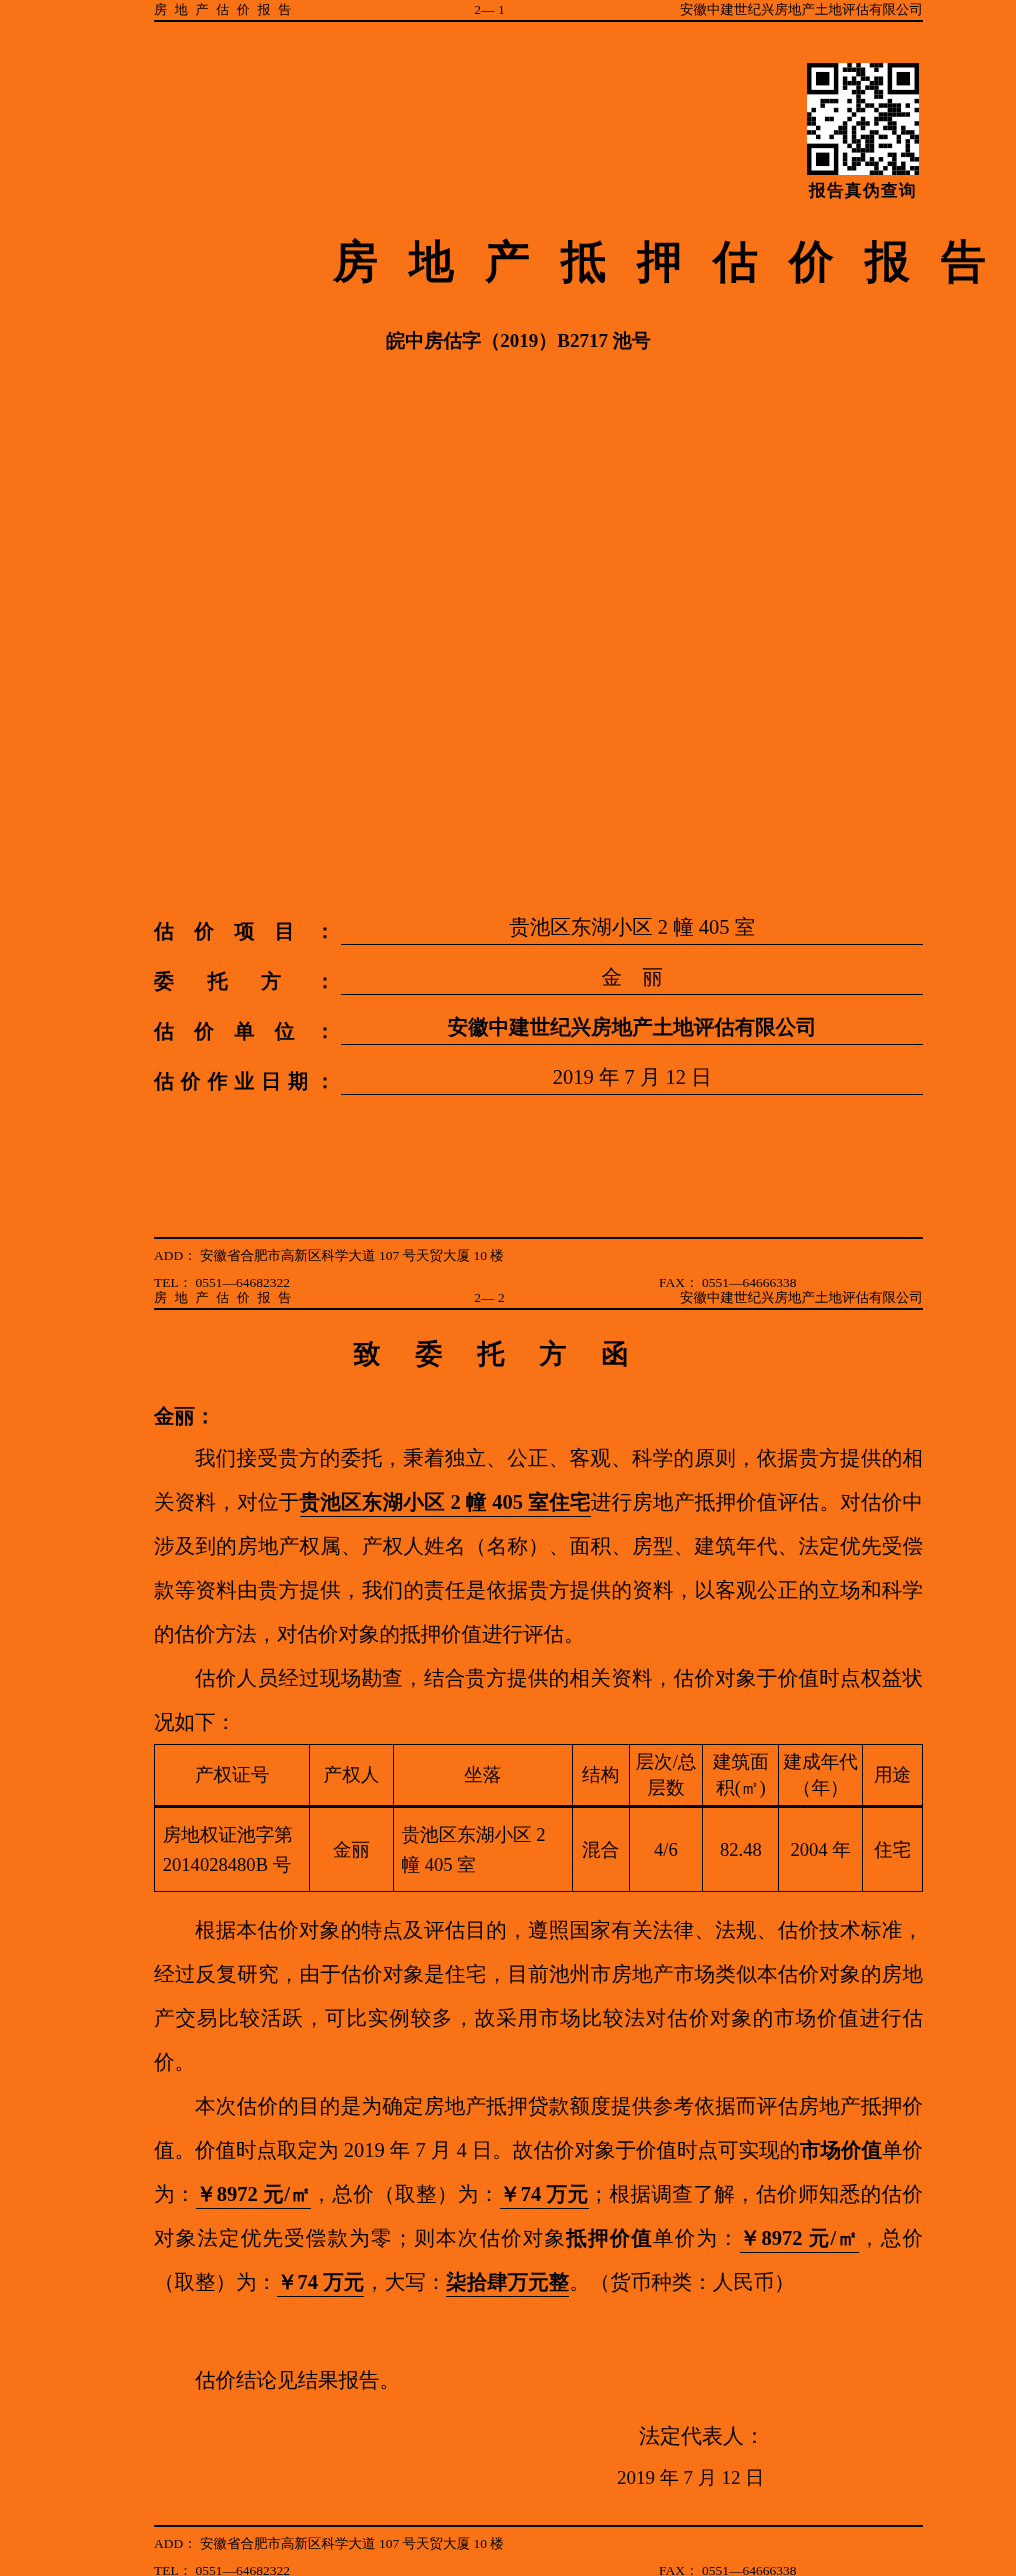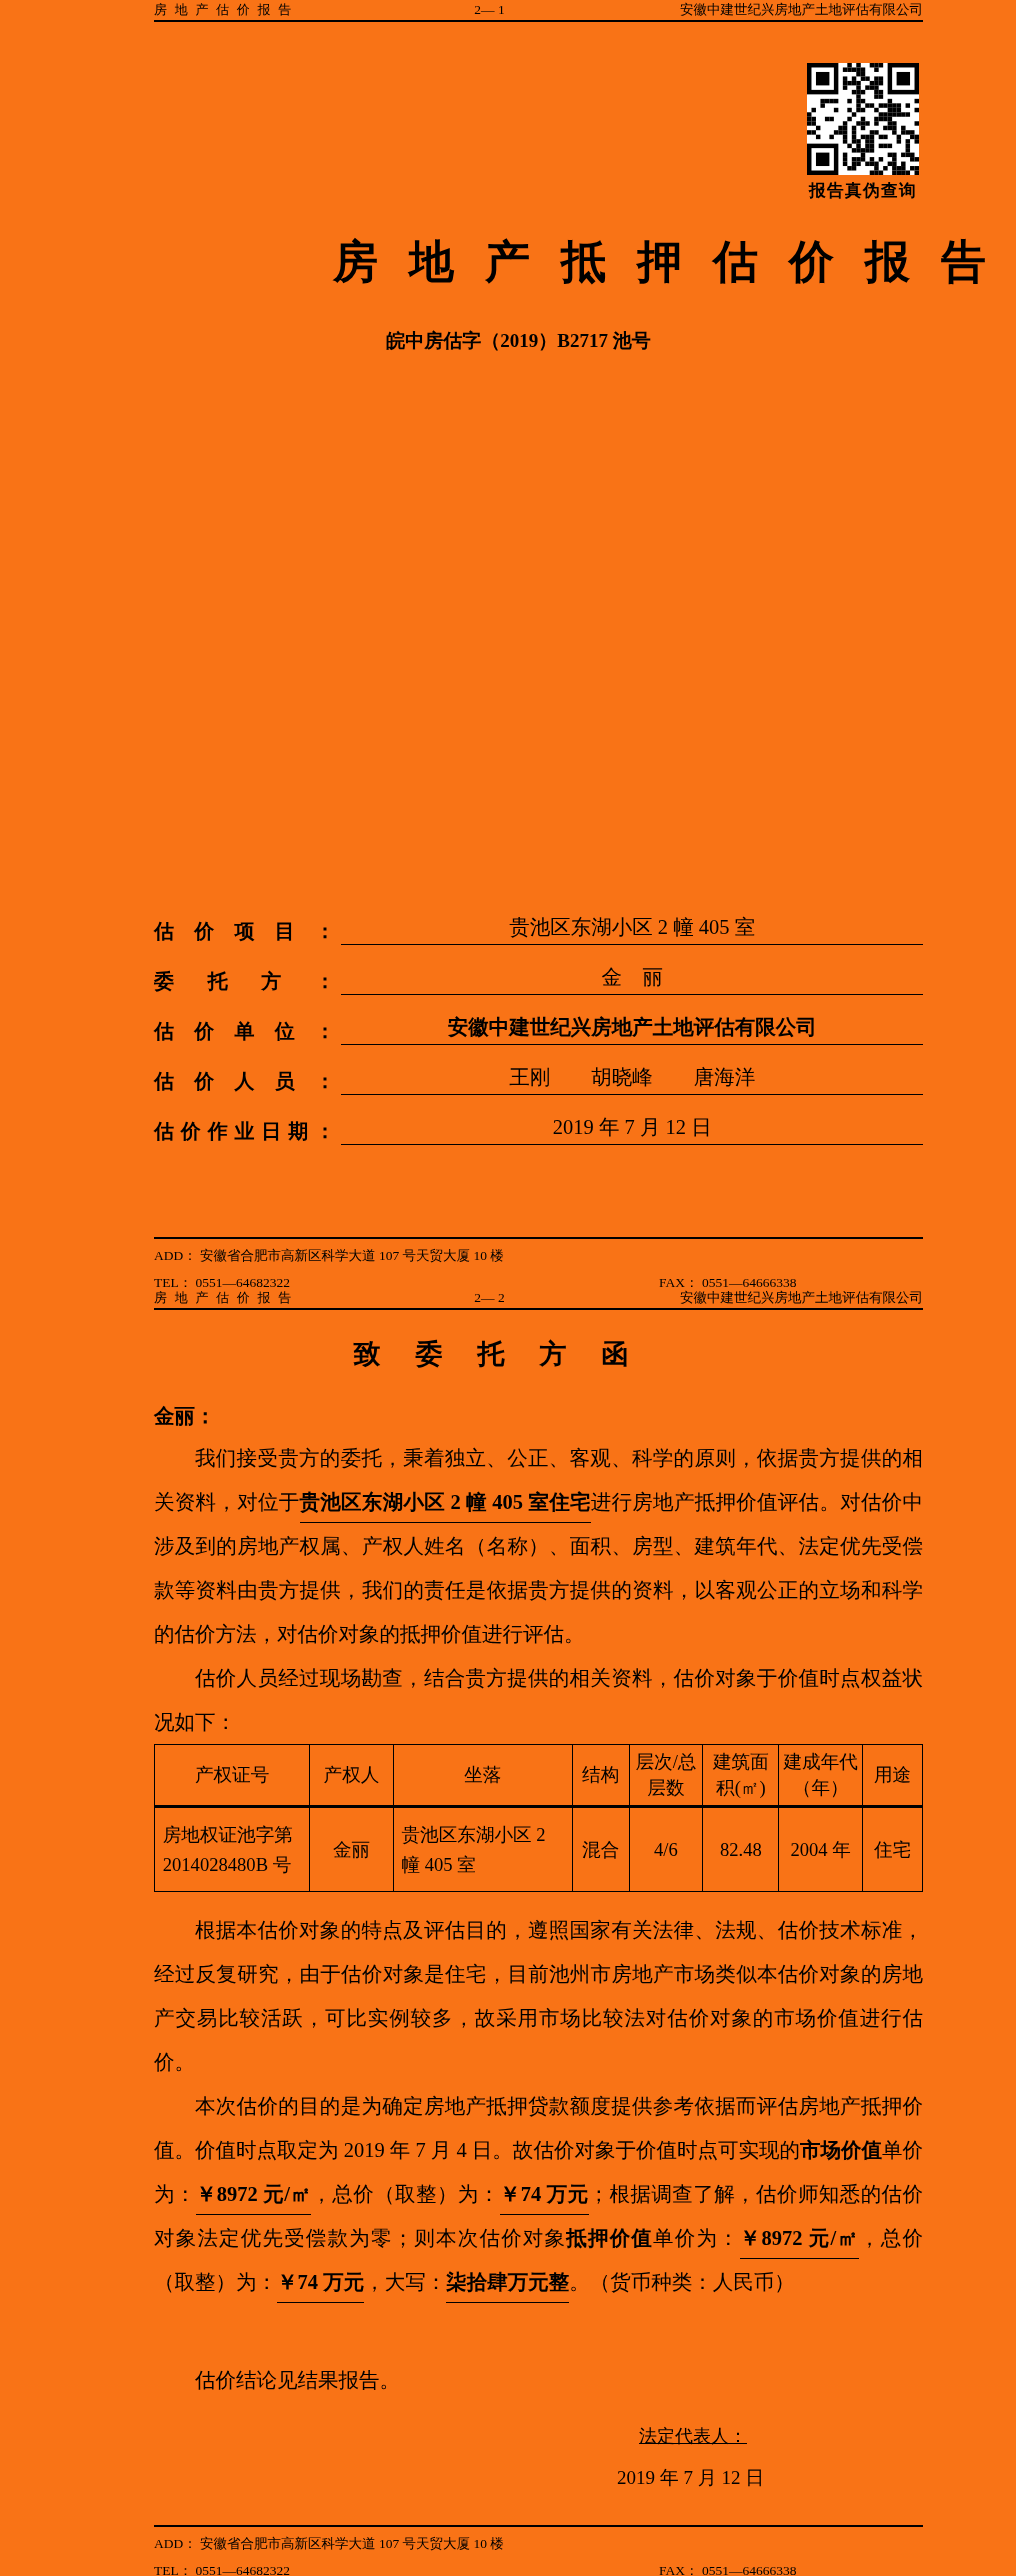--- a/index.html
+++ b/index.html
@@ -70,37 +70,37 @@
   .salutation { margin: 31px 94px 0 154px; font-size: 20.5px; font-weight: bold; line-height: 28px; }
   .para {
     margin: 0 94px 0 154px;
     font-size: 20.5px; line-height: 44px;
     text-align: justify; text-indent: 41px;
   }
   .para.first { margin-top: 6.4px; }
   .para.after-table { margin-top: 15.4px; }
   .para.conclusion { margin-top: 54px; }
   .b { font-weight: bold; }
-  .u { border-bottom: 1.9px solid #000; padding-bottom: 9px; }
+  .u { border-bottom: 1.9px solid #000; padding-bottom: 3px; }
 
   
   .rights-table {
     margin: 0 70px 0 154px; width: 769px;
     border-collapse: collapse; table-layout: fixed;
     border: 1.9px solid #000;
     font-size: 18.6px;
   }
   .rights-table th, .rights-table td { border: 1.3px solid #000; vertical-align: middle; padding: 2.6px 3.8px; font-weight: normal; }
   .rights-table thead th { height: 62px; text-align: center; line-height: 26px; border-bottom: 3.2px solid #000; }
   .rights-table tbody td { height: 85px; text-align: center; line-height: 29.5px; }
   .rights-table tbody td.al { text-align: left; padding-left: 7.7px; }
 
   
   .sig-company { margin: 40px 94px 0 154px; padding-left: 269px; font-size: 19px; line-height: 28px; }
-  .sig-legal   { margin: 20.5px 94px 0 154px; padding-left: 485px; font-size: 18px; line-height: 28px; text-decoration: underline; }
+  .sig-legal   { margin: 20.5px 94px 0 154px; padding-left: 485px; font-size: 21px; line-height: 28px; }
   .sig-date    { margin: 14px 94px 0 154px; padding-left: 463px; font-size: 19px; line-height: 28px; }
 </style>
 </head>
 <body>
 
 <div class="page">
 
   <header class="pg-header">
     <span class="hl">房地产估价报告</span>
     <span class="hc">2— 1</span>
@@ -327,24 +327,20 @@
     </div>
     <div class="field-row">
       <span class="f-label">委托方：</span>
       <span class="f-value">金　丽</span>
     </div>
     <div class="field-row">
       <span class="f-label">估价单位：</span>
       <span class="f-value bv">安徽中建世纪兴房地产土地评估有限公司</span>
     </div>
     <div class="field-row">
-      <span class="f-label">估价人员：</span>
-      <span class="f-value">王刚　　胡晓峰　　唐海洋</span>
-    </div>
-    <div class="field-row">
       <span class="f-label">估价作业日期：</span>
       <span class="f-value">2019 年 7 月 12 日</span>
     </div>
   </div>
 
   <footer class="pg-footer">
     <div class="f-add">ADD： 安徽省合肥市高新区科学大道 107 号天贸大厦 10 楼</div>
     <div class="f-row">
       <span class="f-tel">TEL： 0551—64682322</span>
       <span class="f-fax">FAX： 0551—64666338</span>

